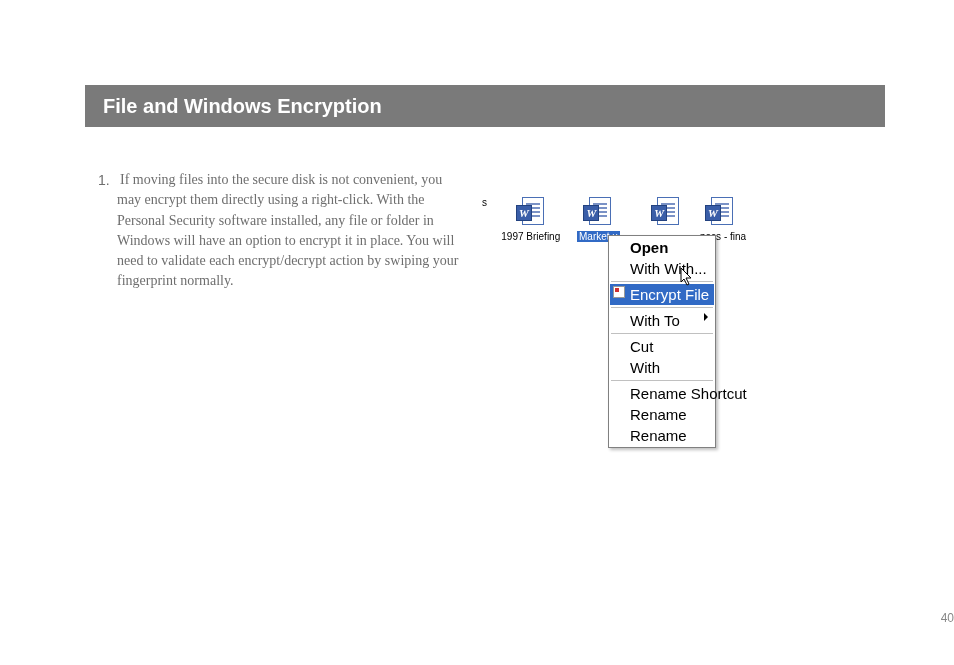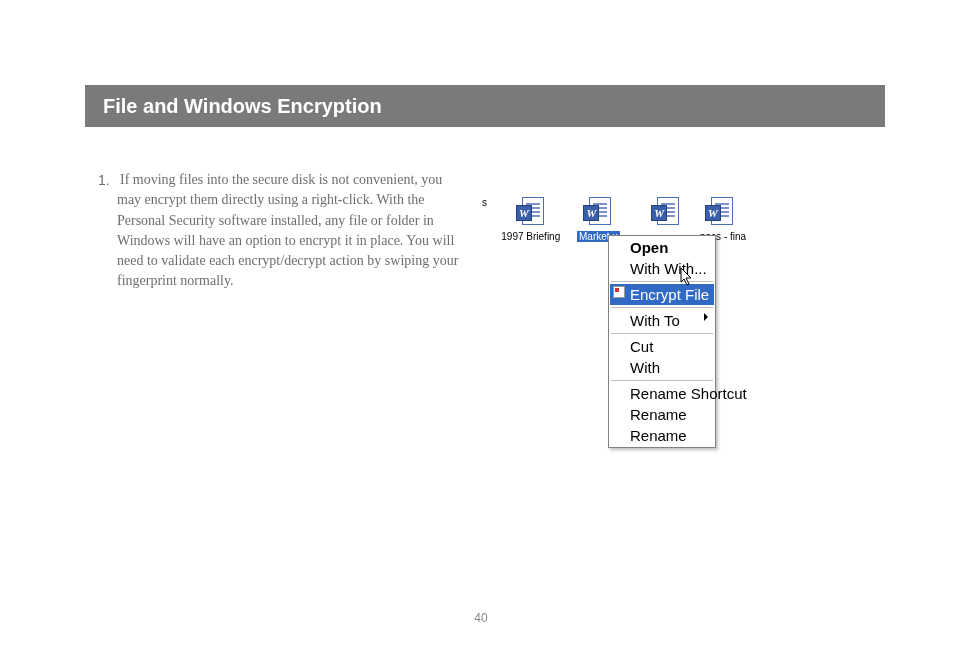--- a/index.html
+++ b/index.html
@@ -165,21 +165,21 @@
     left: 200px;
     top: 92px;
     width: 14px; height: 20px;
     pointer-events: none;
   }
   .cursor svg { display: block; }
   .page-num {
     position: absolute;
     left: 0; right: 0;
     bottom: 40px;
-    text-align: center;
+    text-align: right;
     font-size: 12px;
     color: #888;
     padding-left: 8px;
   }
 </style>
 </head>
 <body>
 
 <div class="title-bar">
   <h1>File and Windows Encryption</h1>

